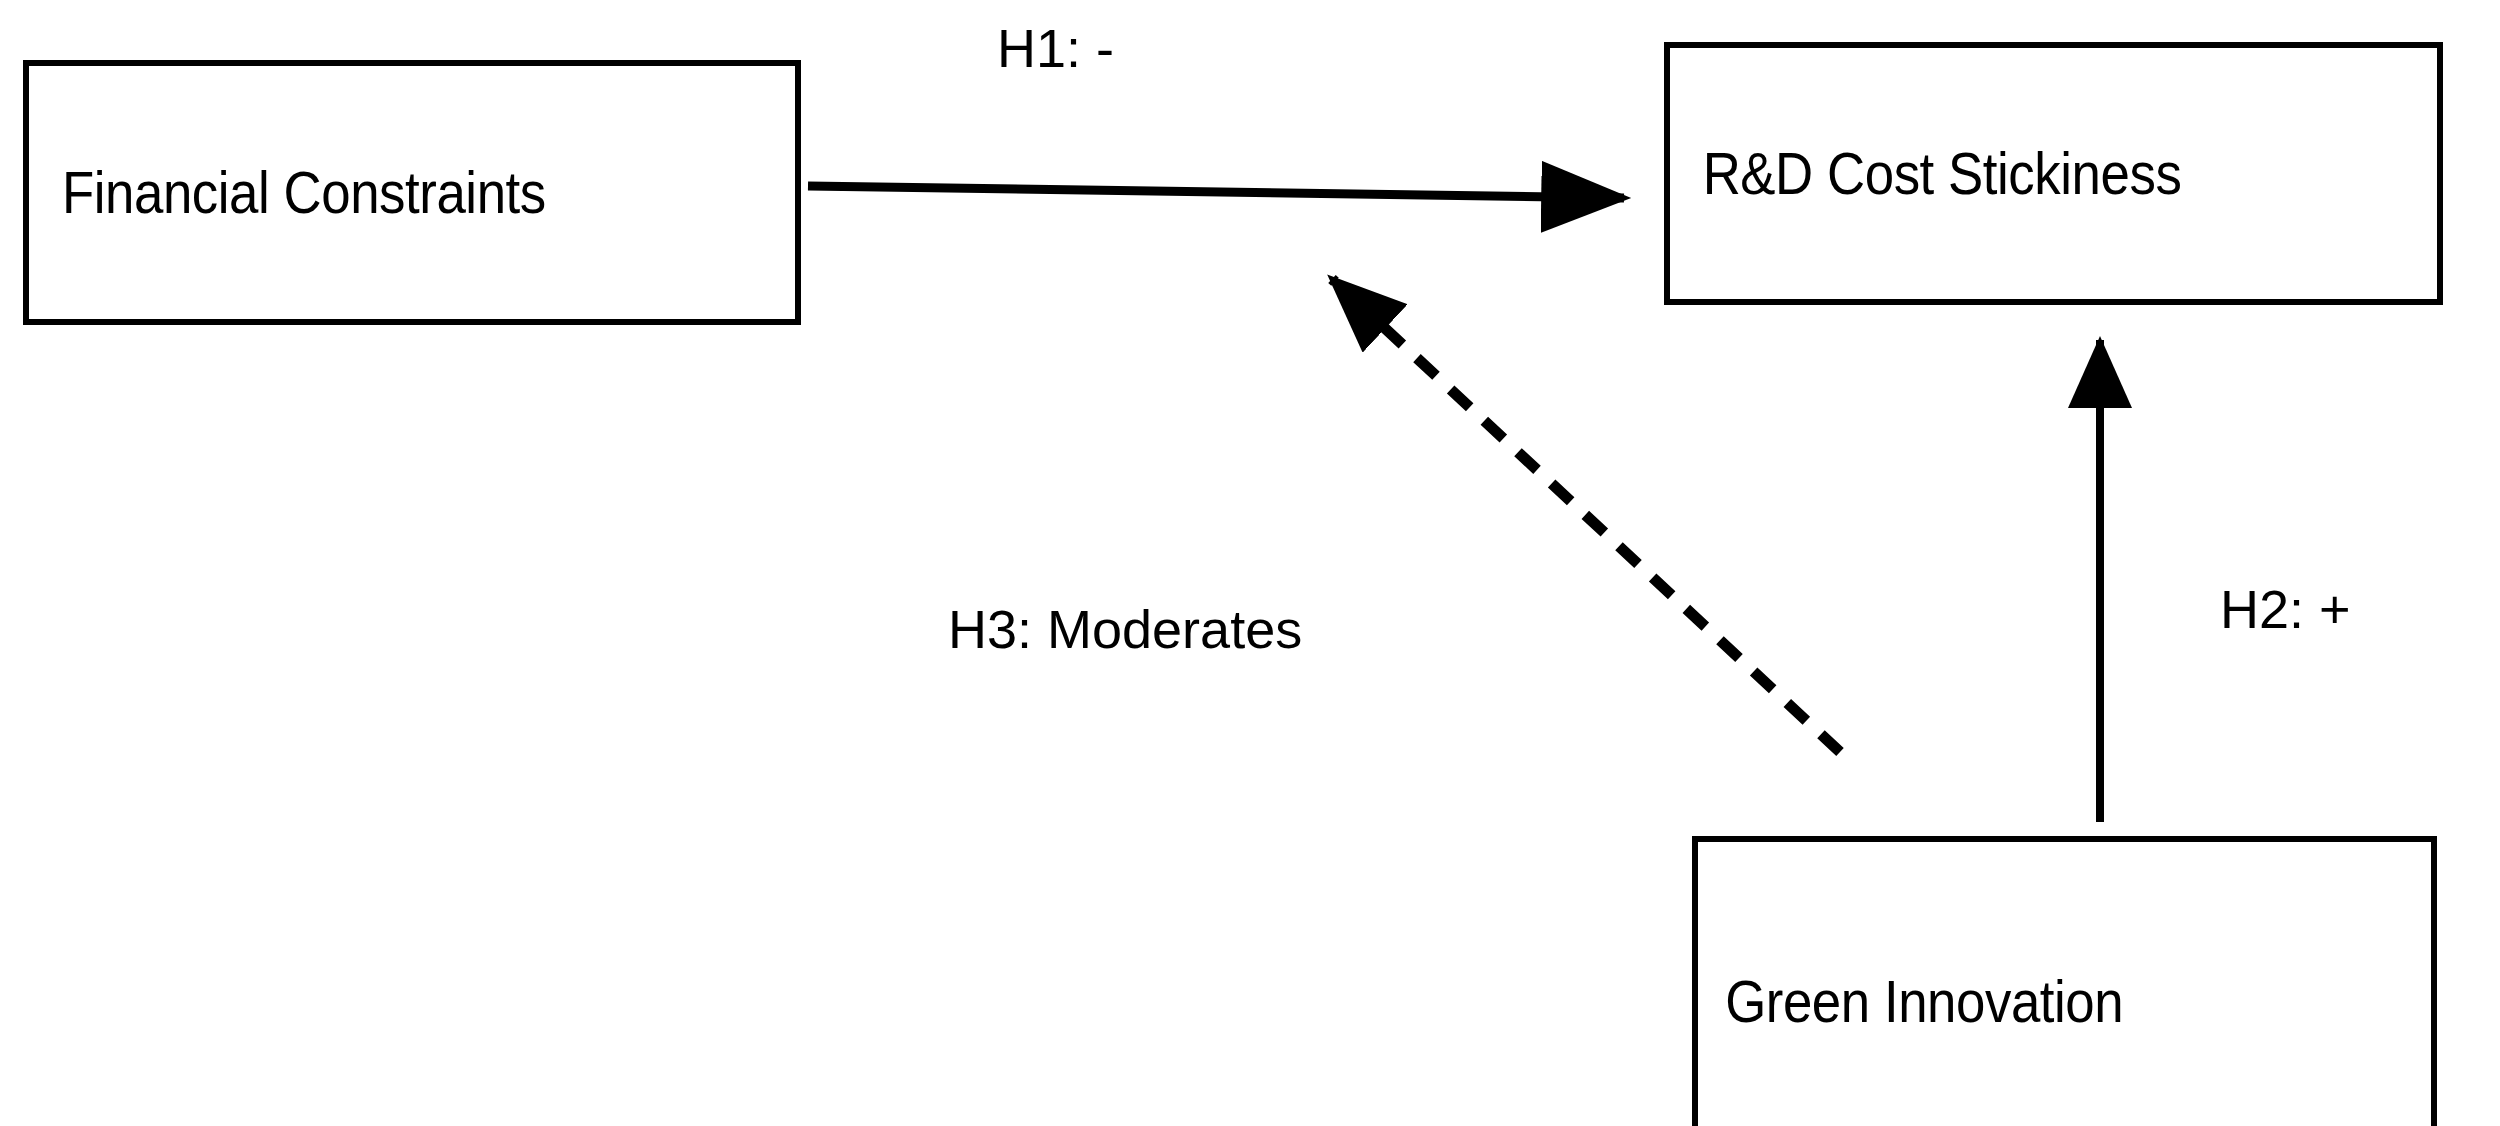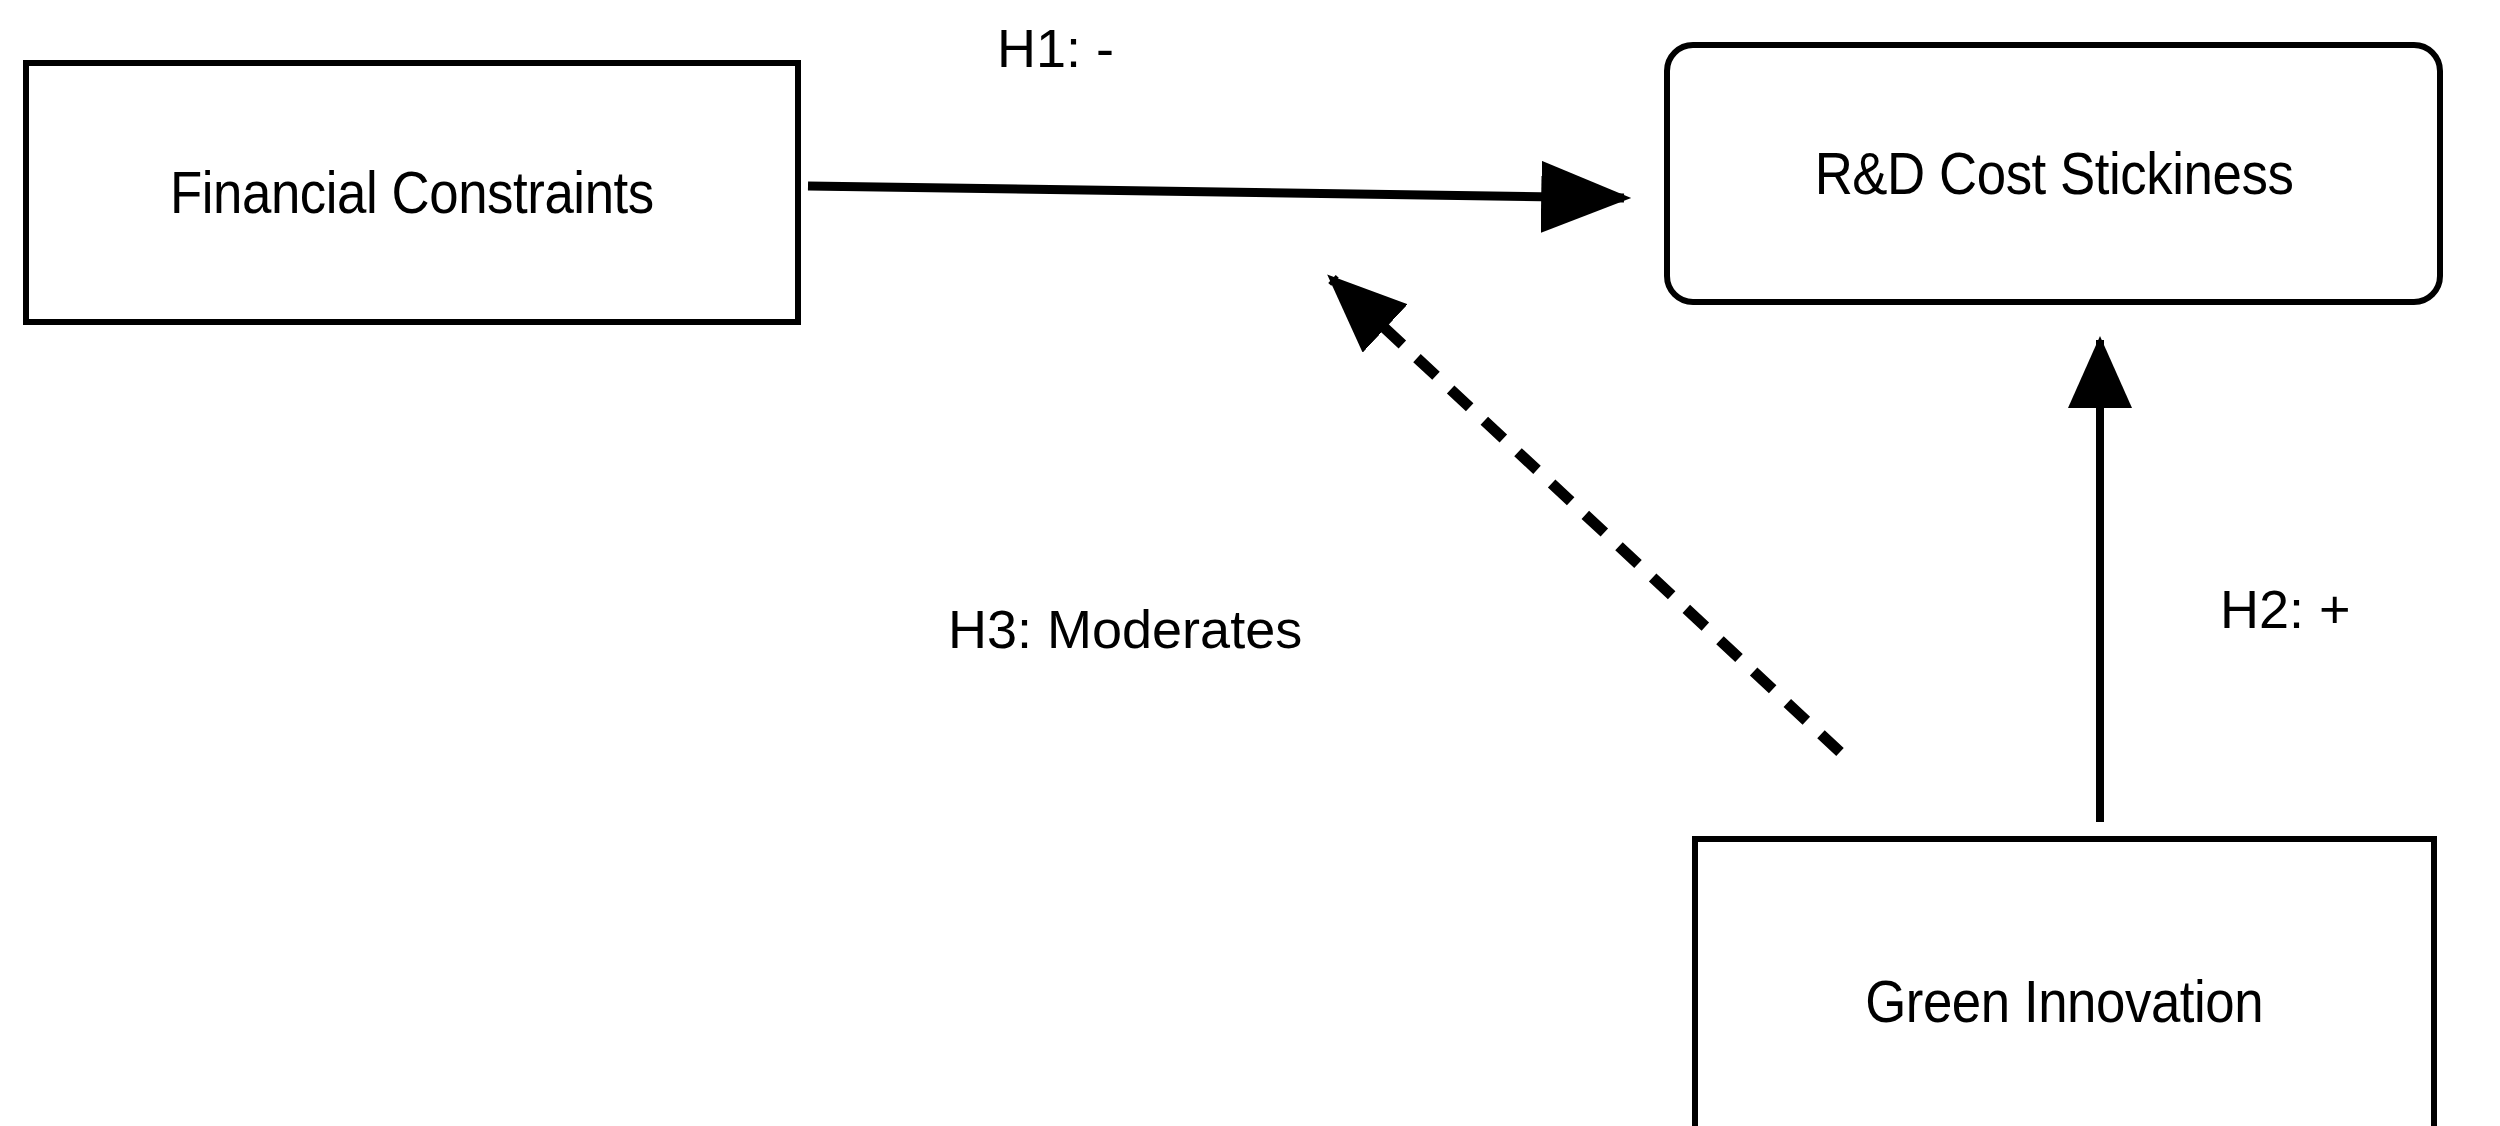--- a/index.html
+++ b/index.html
@@ -24,21 +24,21 @@
     height: 1126px;
     pointer-events: none;
   }
   .node-box {
     position: absolute;
     box-sizing: border-box;
     border: 6px solid #000000;
     background: #ffffff;
     display: flex;
     align-items: center;
-    justify-content: center;
+    justify-content: flex-start;
   }
   .node-label {
     font-family: "Liberation Sans Narrow", "Liberation Sans", sans-serif;
     font-size: 60px;
     font-weight: 400;
     color: #000000;
     letter-spacing: -0.5px;
     white-space: nowrap;
     transform: scaleX(0.88);
     transform-origin: center center;
@@ -46,21 +46,21 @@
   .edge-label {
     position: absolute;
     font-family: Liberation Sans, sans-serif;
     font-size: 54px;
     font-weight: 400;
     color: #000000;
     white-space: nowrap;
   }
   
   #box-financial-constraints { left: 23px;   top: 60px;  width: 778px; height: 265px; }
-  #box-rd-cost-stickiness    { left: 1664px; top: 42px;  width: 779px; height: 263px; border-radius: 29px; }
+  #box-rd-cost-stickiness    { left: 1664px; top: 42px;  width: 779px; height: 263px; }
   #box-green-innovation      { left: 1692px; top: 836px; width: 745px; height: 330px; }
   
   #label-h1 { left: 997px;  top: 17px;  }
   #label-h3 { left: 948px;  top: 598px; text-align: center; }
   #label-h2 { left: 2212px; top: 578px; margin-left: 8px; }
 </style>
 </head>
 <body>
 
 <div id="canvas">

